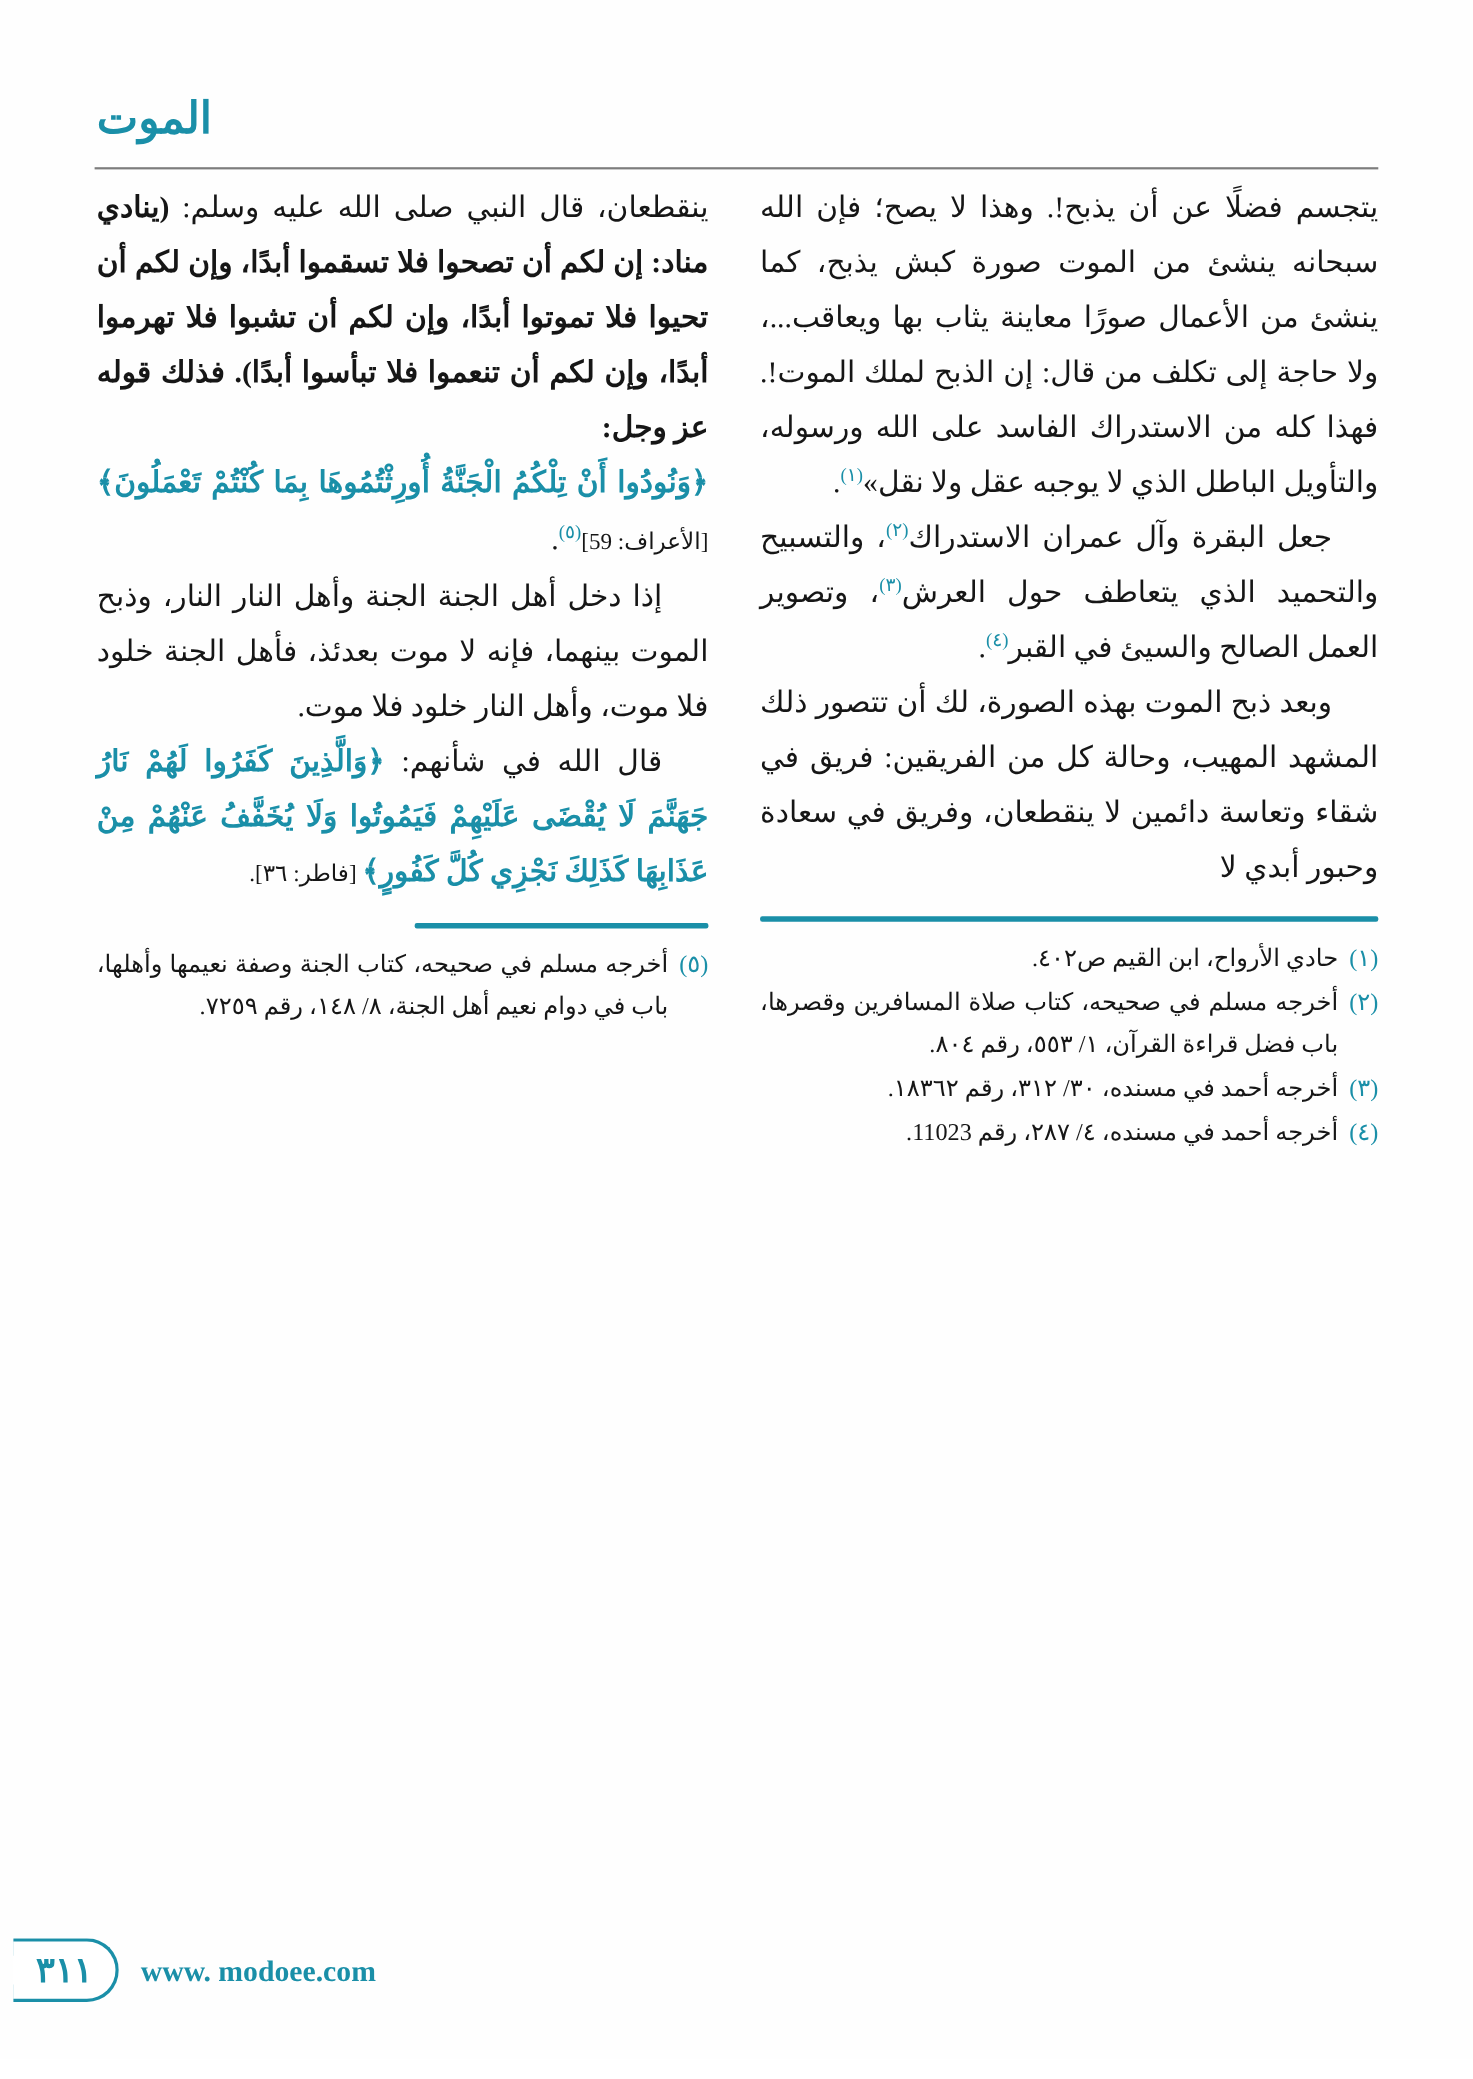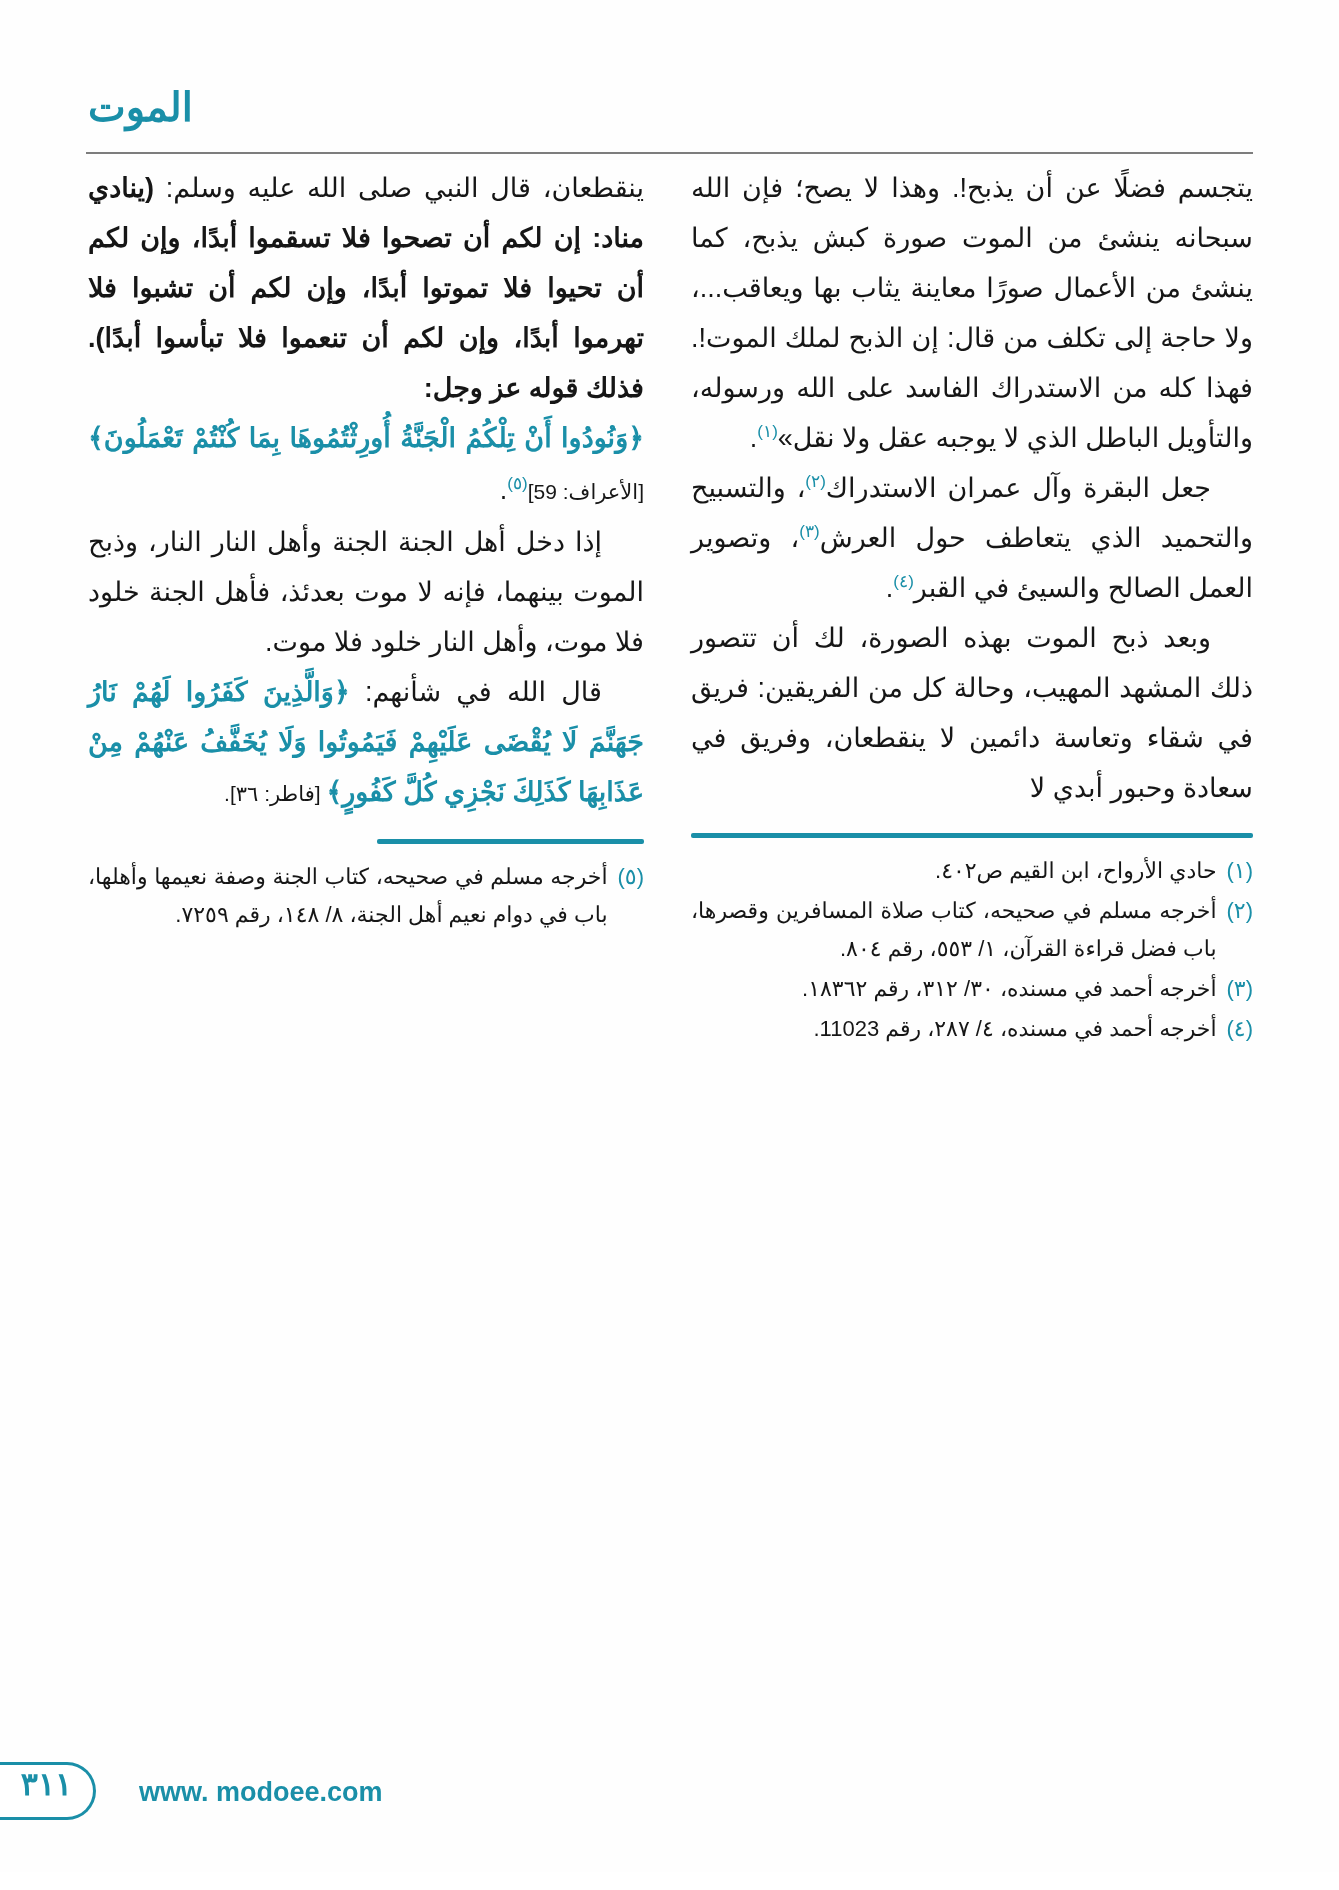--- a/index.html
+++ b/index.html
@@ -3,21 +3,21 @@
 <meta charset="utf-8">
 <style>
   :root { --accent:#1a8fa8; --ink:#161616; }
   * { margin:0; padding:0; box-sizing:border-box; }
   html,body { background:#ffffff; }
   .page {
     position:relative;
     width:1339px; height:1872px;
     background:#fefefe;
     direction:rtl;
-    font-family:Liberation Sans, sans-serif;
+    font-family:Liberation Serif, serif;
     color:var(--ink);
     overflow:hidden;
   }
   .book-title {
     position:absolute; top:84px; left:88px;
     color:var(--accent);
     font-size:40px; font-weight:bold;
     letter-spacing:1px;
   }
   .header-rule {
@@ -46,30 +46,30 @@
   .fn-rule {
     height:5px; background:var(--accent);
     margin:20px 0 14px; border-radius:2px;
   }
   .fn-rule.half { width:48%; }
   .footnotes { font-size:22px; line-height:38px; }
   .fn { display:flex; gap:10px; align-items:flex-start; text-align:justify; margin-bottom:2px; }
   .fn-num { color:var(--accent); flex:0 0 auto; }
   .fn-text { flex:1 1 auto; }
   .page-tab {
-    position:absolute; left:0; bottom:52px;
+    position:absolute; left:12px; bottom:52px;
     width:96px; height:58px;
     border:3px solid var(--accent); border-left:none;
     border-radius:0 30px 30px 0;
-    display:flex; align-items:flex-start; justify-content:center;
+    display:flex; align-items:center; justify-content:center;
     background:#ffffff;
   }
   .page-num { color:var(--accent); font-size:32px; font-weight:bold; }
   .website {
-    position:absolute; left:139px; bottom:64px;
+    position:absolute; left:128px; bottom:64px;
     color:var(--accent); font-size:27px; font-weight:bold;
     direction:ltr;
   }
 </style>
 </head>
 <body>
 
 <div class="page">
 
   <div class="book-title">الموت</div>

